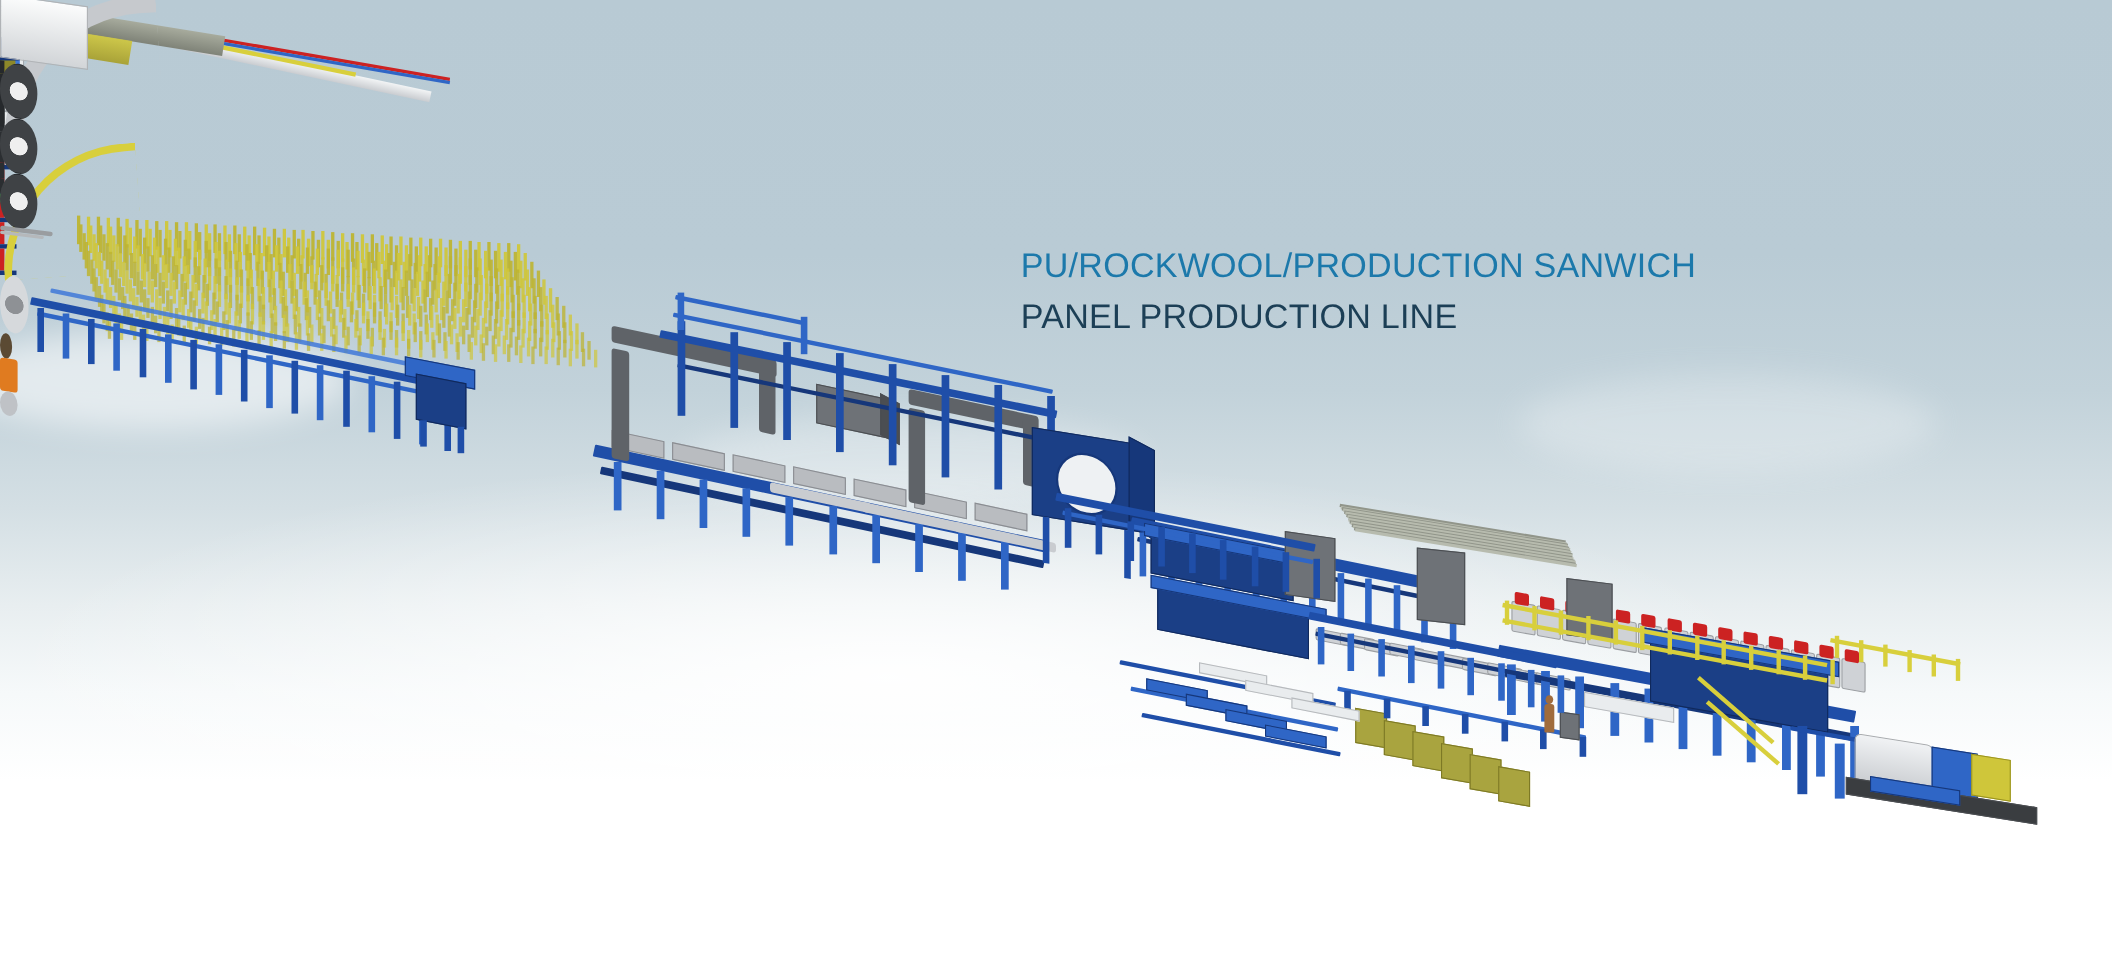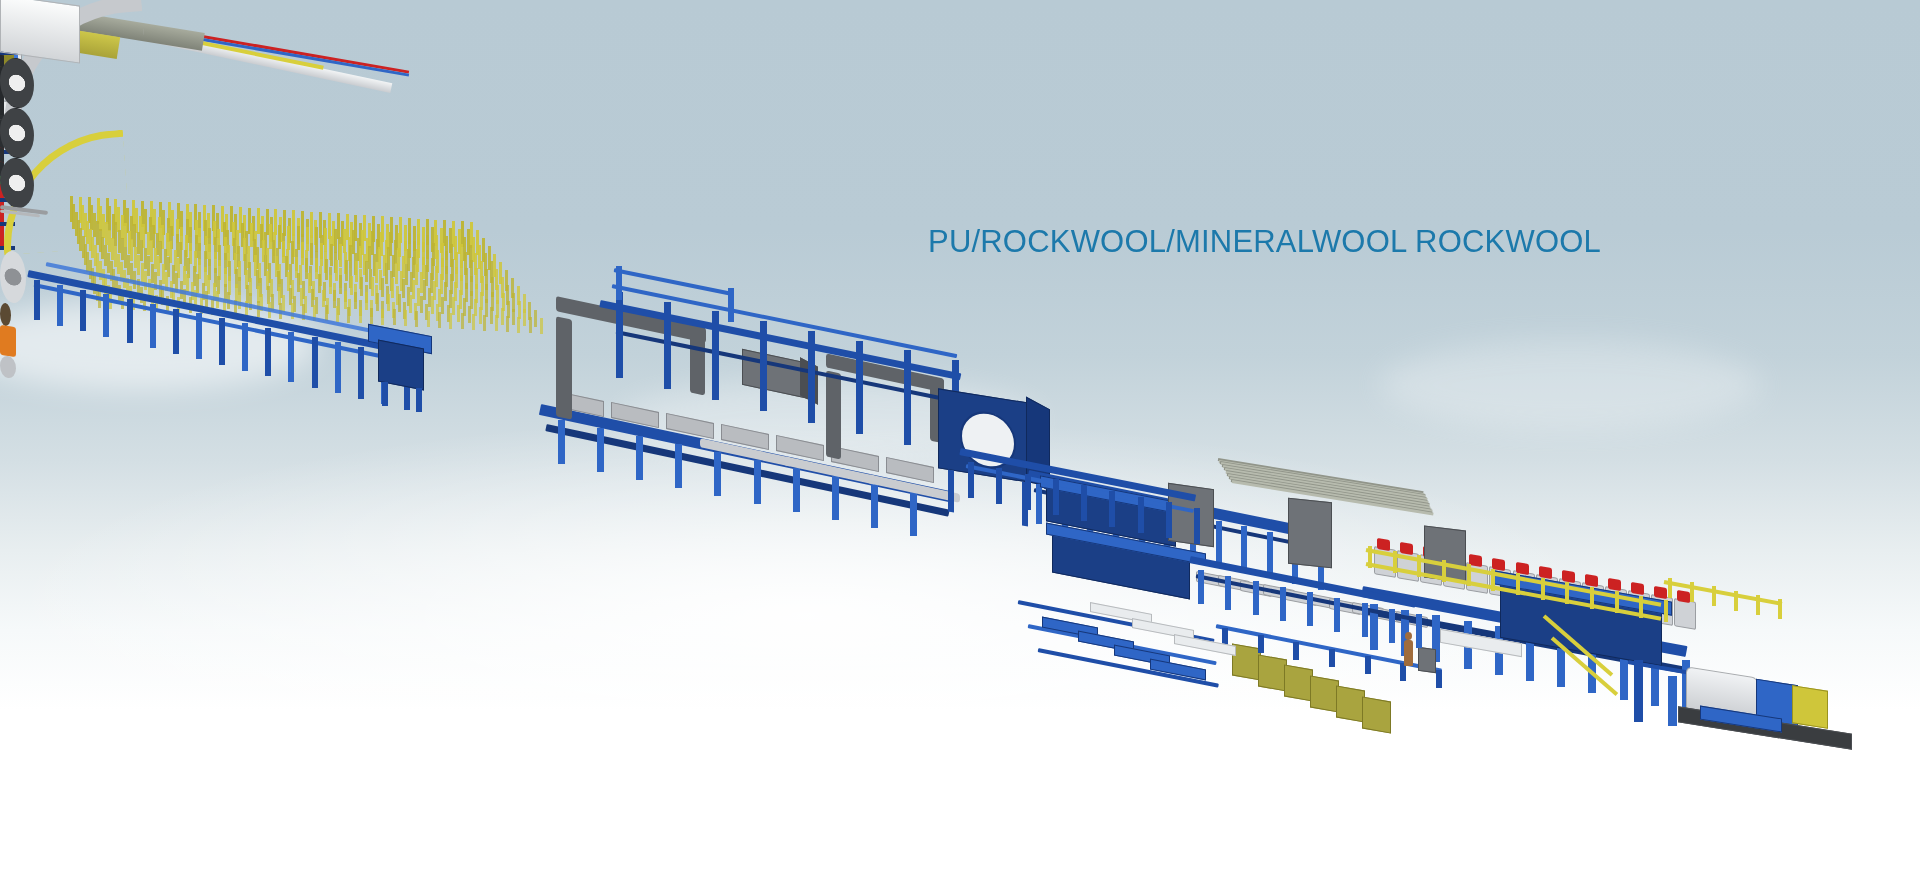--- a/index.html
+++ b/index.html
@@ -83,21 +83,22 @@
 
 <div id="stage">
 
   <div class="sky"></div>
   <div class="haze"></div>
   <div class="cloud" style="left:-40px;top:300px;width:360px;height:90px;"></div>
   <div class="cloud" style="left:620px;top:380px;width:420px;height:80px;opacity:.5;"></div>
   <div class="cloud" style="left:1380px;top:340px;width:380px;height:90px;opacity:.45;"></div>
 
   <div class="title-block">
-    <div class="title-line1">PU/ROCKWOOL/MINERALWOOL ROCKWOOL</div>
+    <div class="title-line1">PU/ROCKWOOL/PRODUCTION SANWICH</div>
+    <div class="title-line2">PANEL PRODUCTION LINE</div>
   </div>
 
   <div class="scene">
 
     <div class="grp" id="slatfield">
         <div class="slat" style="left:70.0px;top:196.0px;height:26.0px;background:#bdb432;opacity:0.95;"></div>
         <div class="slat" style="left:78.9px;top:196.6px;height:26.0px;background:#cfc63a;opacity:0.95;"></div>
         <div class="slat" style="left:87.8px;top:197.2px;height:26.0px;background:#bdb432;opacity:0.95;"></div>
         <div class="slat" style="left:96.7px;top:197.7px;height:26.0px;background:#cfc63a;opacity:0.95;"></div>
         <div class="slat" style="left:105.6px;top:198.3px;height:26.0px;background:#bdb432;opacity:0.95;"></div>

